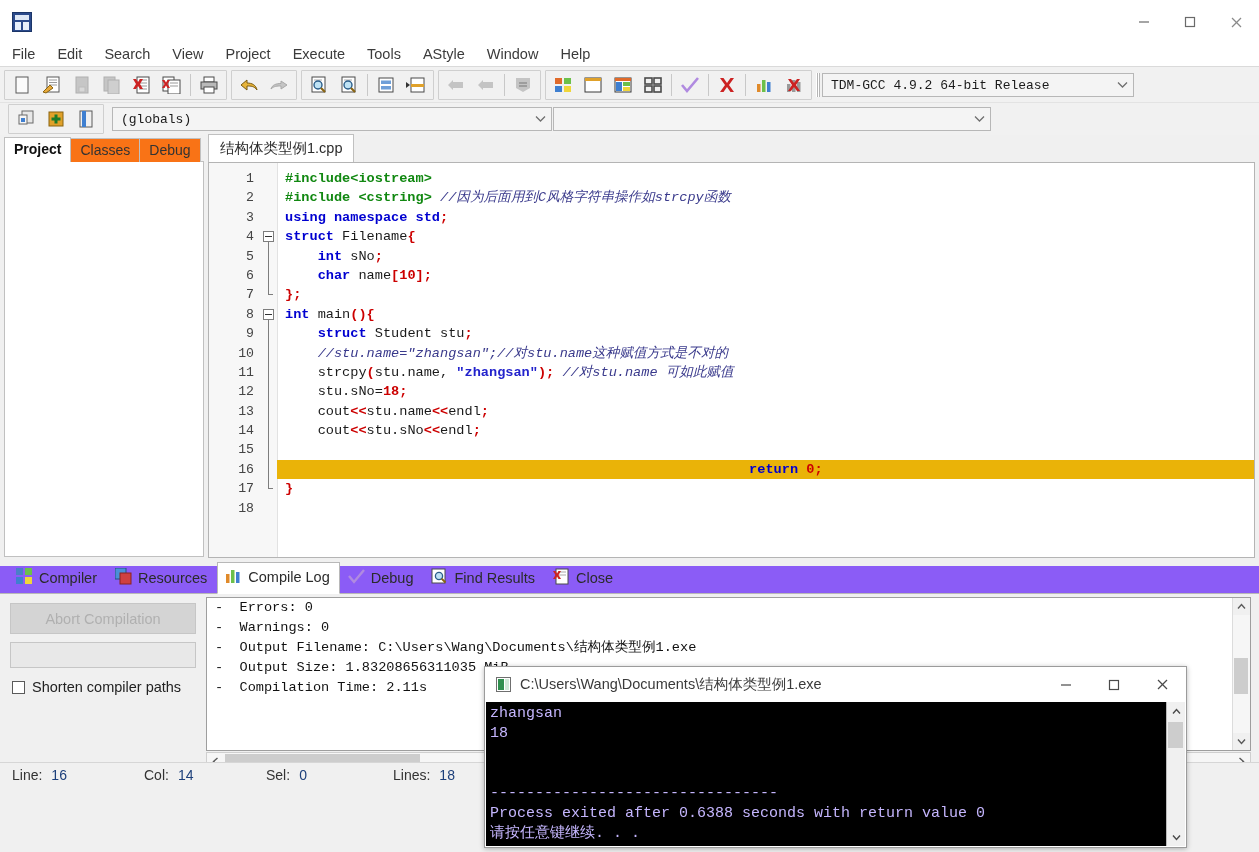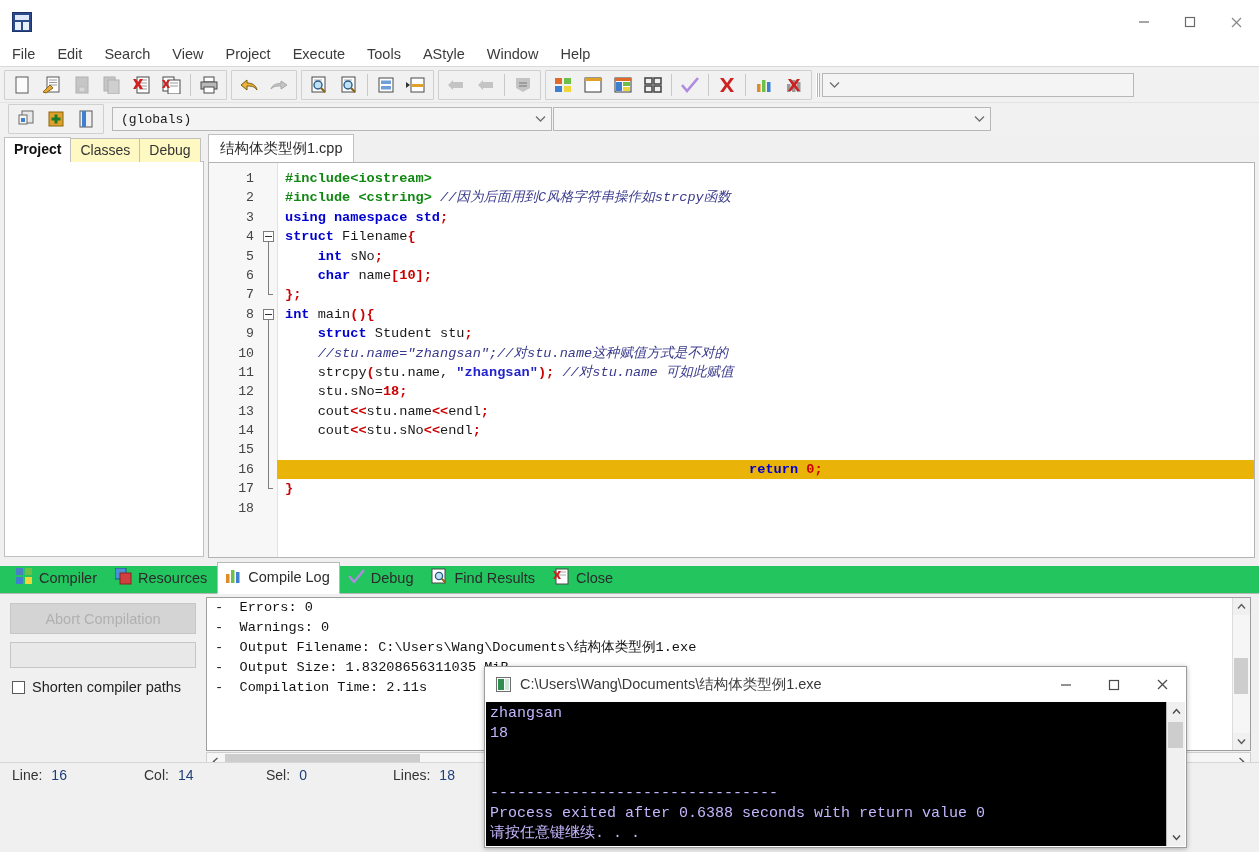--- a/index.html
+++ b/index.html
@@ -44,21 +44,21 @@
     white-space:nowrap;overflow:hidden;}
   .combo .carrow{width:22px;display:flex;align-items:center;justify-content:center;}
 
   .toolbar2{position:absolute;left:0;top:102px;width:1259px;height:32px;background:#f1f1f1;
     border-top:1px solid #e3e3e3;display:flex;align-items:center;}
 
   
   .leftpanel{position:absolute;left:4px;top:136px;width:200px;height:424px;}
   .tabrow{display:flex;align-items:flex-end;height:26px;}
   .ltab{font-size:14px;color:#333;padding:3px 9px 4px 9px;border:1px solid #c0c0c0;border-bottom:none;
-     background:#fef9c3;margin-right:-1px;cursor:default;}
+     background:#f97316;margin-right:-1px;cursor:default;}
   .ltab.active{background:#ffffff;color:#111;font-weight:bold;position:relative;z-index:2;padding-bottom:5px;}
   .lbody{border:1px solid #c0c0c0;background:#ffffff;height:396px;box-sizing:border-box;margin-top:-1px;}
 
   
   .editorpanel{position:absolute;left:208px;top:136px;width:1047px;height:424px;}
   .etabrow{display:flex;align-items:flex-end;height:27px;background:#f0f0f0;}
   .etab{font-size:14.5px;color:#2b2b2b;padding:4px 11px 5px 11px;background:#ffffff;
     border:1px solid #c0c0c0;border-bottom:none;cursor:default;}
   .ecode{border:1px solid #b4b4b4;background:#ffffff;height:396px;box-sizing:border-box;margin-top:-1px;
     position:relative;overflow:hidden;}
@@ -78,21 +78,21 @@
   .pun{color:#cc0000;font-weight:bold;}
   .cmt{color:#3a3a8c;font-style:italic;}
   .id{color:#1a1a1a;}
   .fold{position:absolute;width:11px;height:11px;border:1px solid #7d7d7d;background:#ffffff;
     box-sizing:border-box;}
   .fold:before{content:"";position:absolute;left:1px;top:4px;width:7px;height:1px;background:#333;}
   .fline{position:absolute;width:1px;background:#7d7d7d;}
   .fend{position:absolute;width:5px;height:1px;background:#7d7d7d;}
 
   
-  .bottom{position:absolute;left:0;top:566px;width:1259px;height:196px;background:#22c55e;}
+  .bottom{position:absolute;left:0;top:566px;width:1259px;height:196px;background:#8b5cf6;}
   .btabrow{display:flex;align-items:flex-end;height:28px;padding-left:8px;}
   .btab{display:flex;align-items:center;gap:6px;font-size:14.5px;color:#2b2b2b;
     padding:4px 9px 5px 7px;border:1px solid transparent;cursor:default;}
   .btab.active{background:#ffffff;border:1px solid #b8b8b8;border-bottom:1px solid #ffffff;
     position:relative;z-index:3;padding-bottom:6px;}
   .bbody{position:relative;height:168px;border-top:1px solid #b8b8b8;background:#f0f0f0;margin-top:-1px;}
 
   .abortbtn{position:absolute;left:10px;top:9px;width:186px;height:31px;background:#d4d4d4;
     border:1px solid #c6c6c6;display:flex;align-items:center;justify-content:center;
     font-size:14.5px;color:#b0b0b0;box-sizing:border-box;}
@@ -362,20 +362,21 @@
             <rect x="3" y="8" width="3.5" height="8" fill="#9a9a9a"></rect>
           <rect x="8" y="4" width="3.5" height="12" fill="#9a9a9a"></rect>
           <rect x="13" y="6" width="3.5" height="10" fill="#9a9a9a"></rect>
           <path d="M4,3 L7,3 L10,7 L13,3 L16,3 L12,9 L16,15 L13,15 L10,11 L7,15 L4,15 L8,9 Z" fill="#cc2222"></path>
           </svg>
       </div>
     </div>
 
     <div class="grip"></div>
     <div class="combo" style="width:312px;">
+      <div class="ctext">TDM-GCC 4.9.2 64-bit Release</div>
       <div class="carrow">
         <svg width="11" height="8" viewBox="0 0 11 8">
             <path d="M1,1.5 L5.5,6 L10,1.5" fill="none" stroke="#6f6f6f" stroke-width="1.3"></path>
           </svg>
       </div>
     </div>
   </div>
 
   <div class="toolbar2">
     <div class="tb-band" style="margin-left:8px;">

